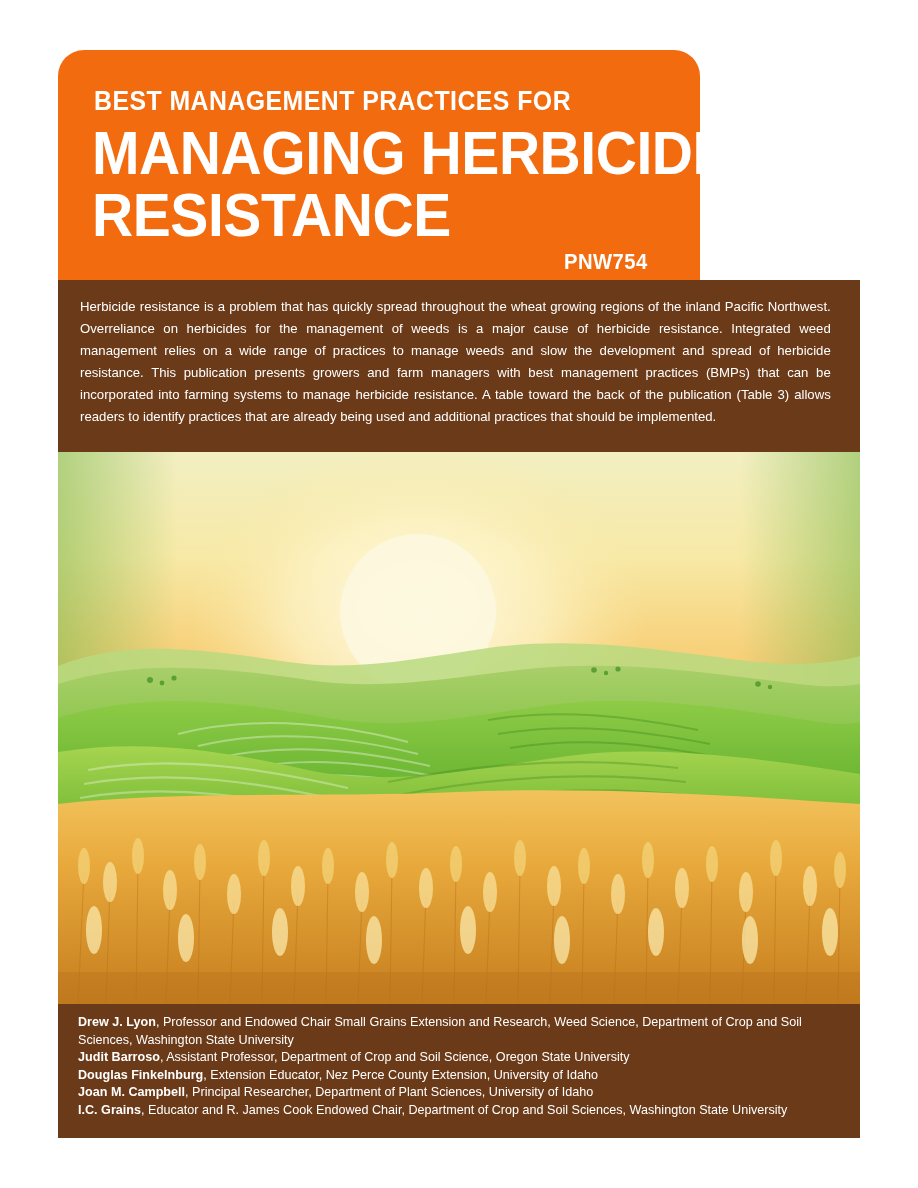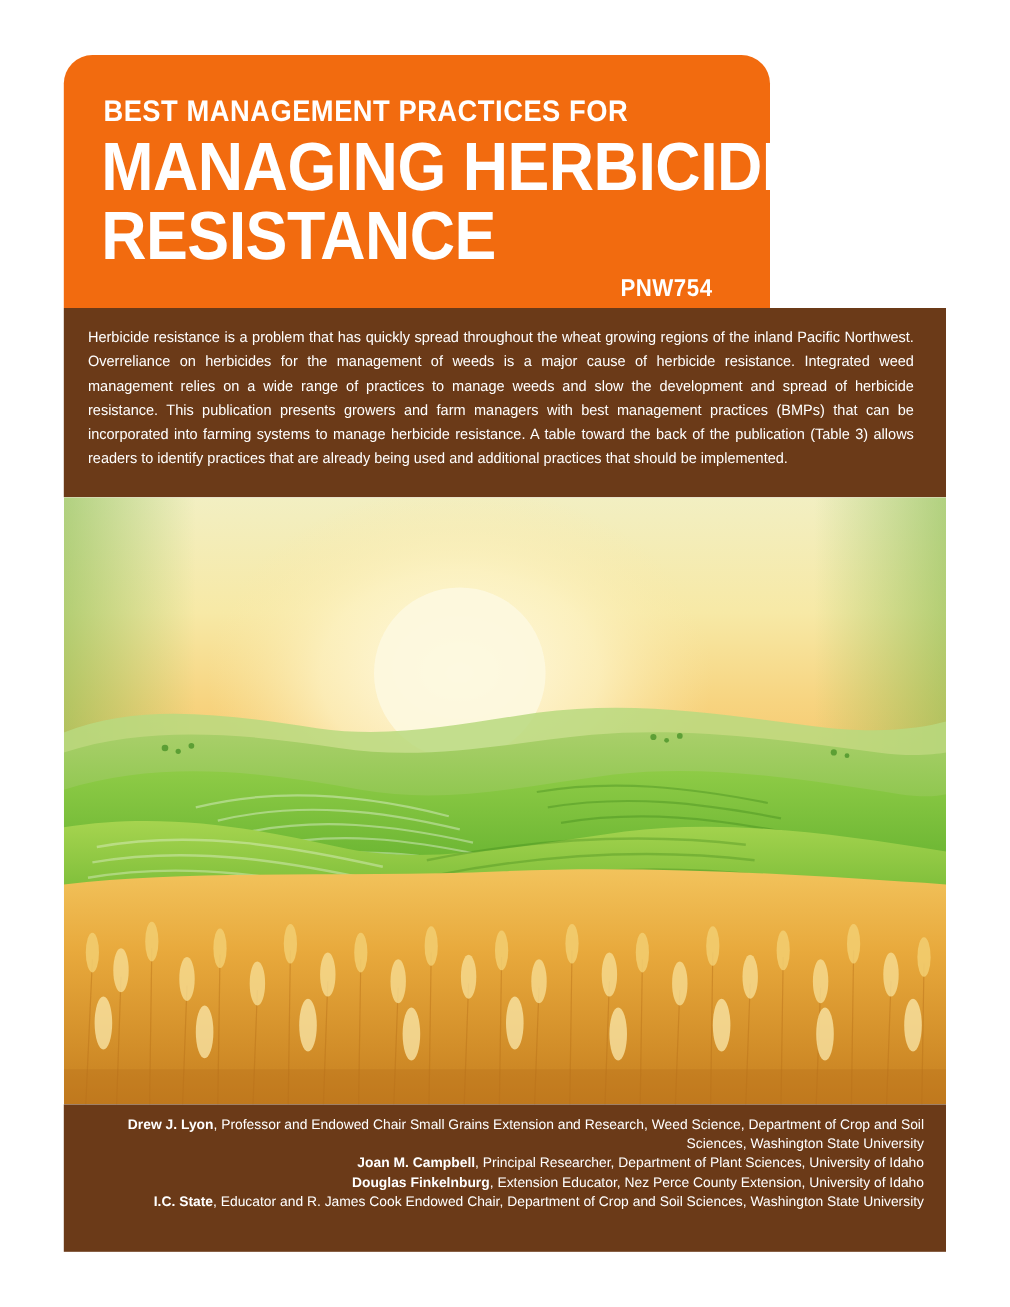--- a/index.html
+++ b/index.html
@@ -107,21 +107,20 @@
     height: 134px;
     background: #6b3a18;
     box-sizing: border-box;
     padding: 10px 20px 8px 20px;
   }
   .author-line {
     color: #ffffff;
     font-size: 12.6px;
     line-height: 17.5px;
     font-family: "Liberation Sans Narrow", "Liberation Sans", sans-serif;
-    text-align: right;
   }
   .author-line .nm {
     font-weight: bold;
   }
 </style>
 </head>
 <body>
 
 <div class="page">
 
@@ -293,18 +292,19 @@
         <ellipse cx="598" cy="480" rx="8" ry="24"></ellipse>
           <ellipse cx="692" cy="488" rx="8" ry="24"></ellipse>
         <ellipse cx="772" cy="480" rx="8" ry="24"></ellipse>
       </g>
       <rect x="0" y="520" width="802" height="32" fill="#b8711c" opacity="0.35"></rect>
     </svg>
   </div>
 
   <div class="authors">
     <div class="author-line"><span class="nm">Drew J. Lyon</span><span>, Professor and Endowed Chair Small Grains Extension and Research, Weed Science, Department of Crop and Soil Sciences, Washington State University</span></div>
+    <div class="author-line"><span class="nm">Judit Barroso</span><span>, Assistant Professor, Department of Crop and Soil Science, Oregon State University</span></div>
+    <div class="author-line"><span class="nm">Douglas Finkelnburg</span><span>, Extension Educator, Nez Perce County Extension, University of Idaho</span></div>
     <div class="author-line"><span class="nm">Joan M. Campbell</span><span>, Principal Researcher, Department of Plant Sciences, University of Idaho</span></div>
-    <div class="author-line"><span class="nm">Douglas Finkelnburg</span><span>, Extension Educator, Nez Perce County Extension, University of Idaho</span></div>
-    <div class="author-line"><span class="nm">I.C. State</span><span>, Educator and R. James Cook Endowed Chair, Department of Crop and Soil Sciences, Washington State University</span></div>
+    <div class="author-line"><span class="nm">I.C. Grains</span><span>, Educator and R. James Cook Endowed Chair, Department of Crop and Soil Sciences, Washington State University</span></div>
   </div>
 
 </div>
 
 </body></html>

